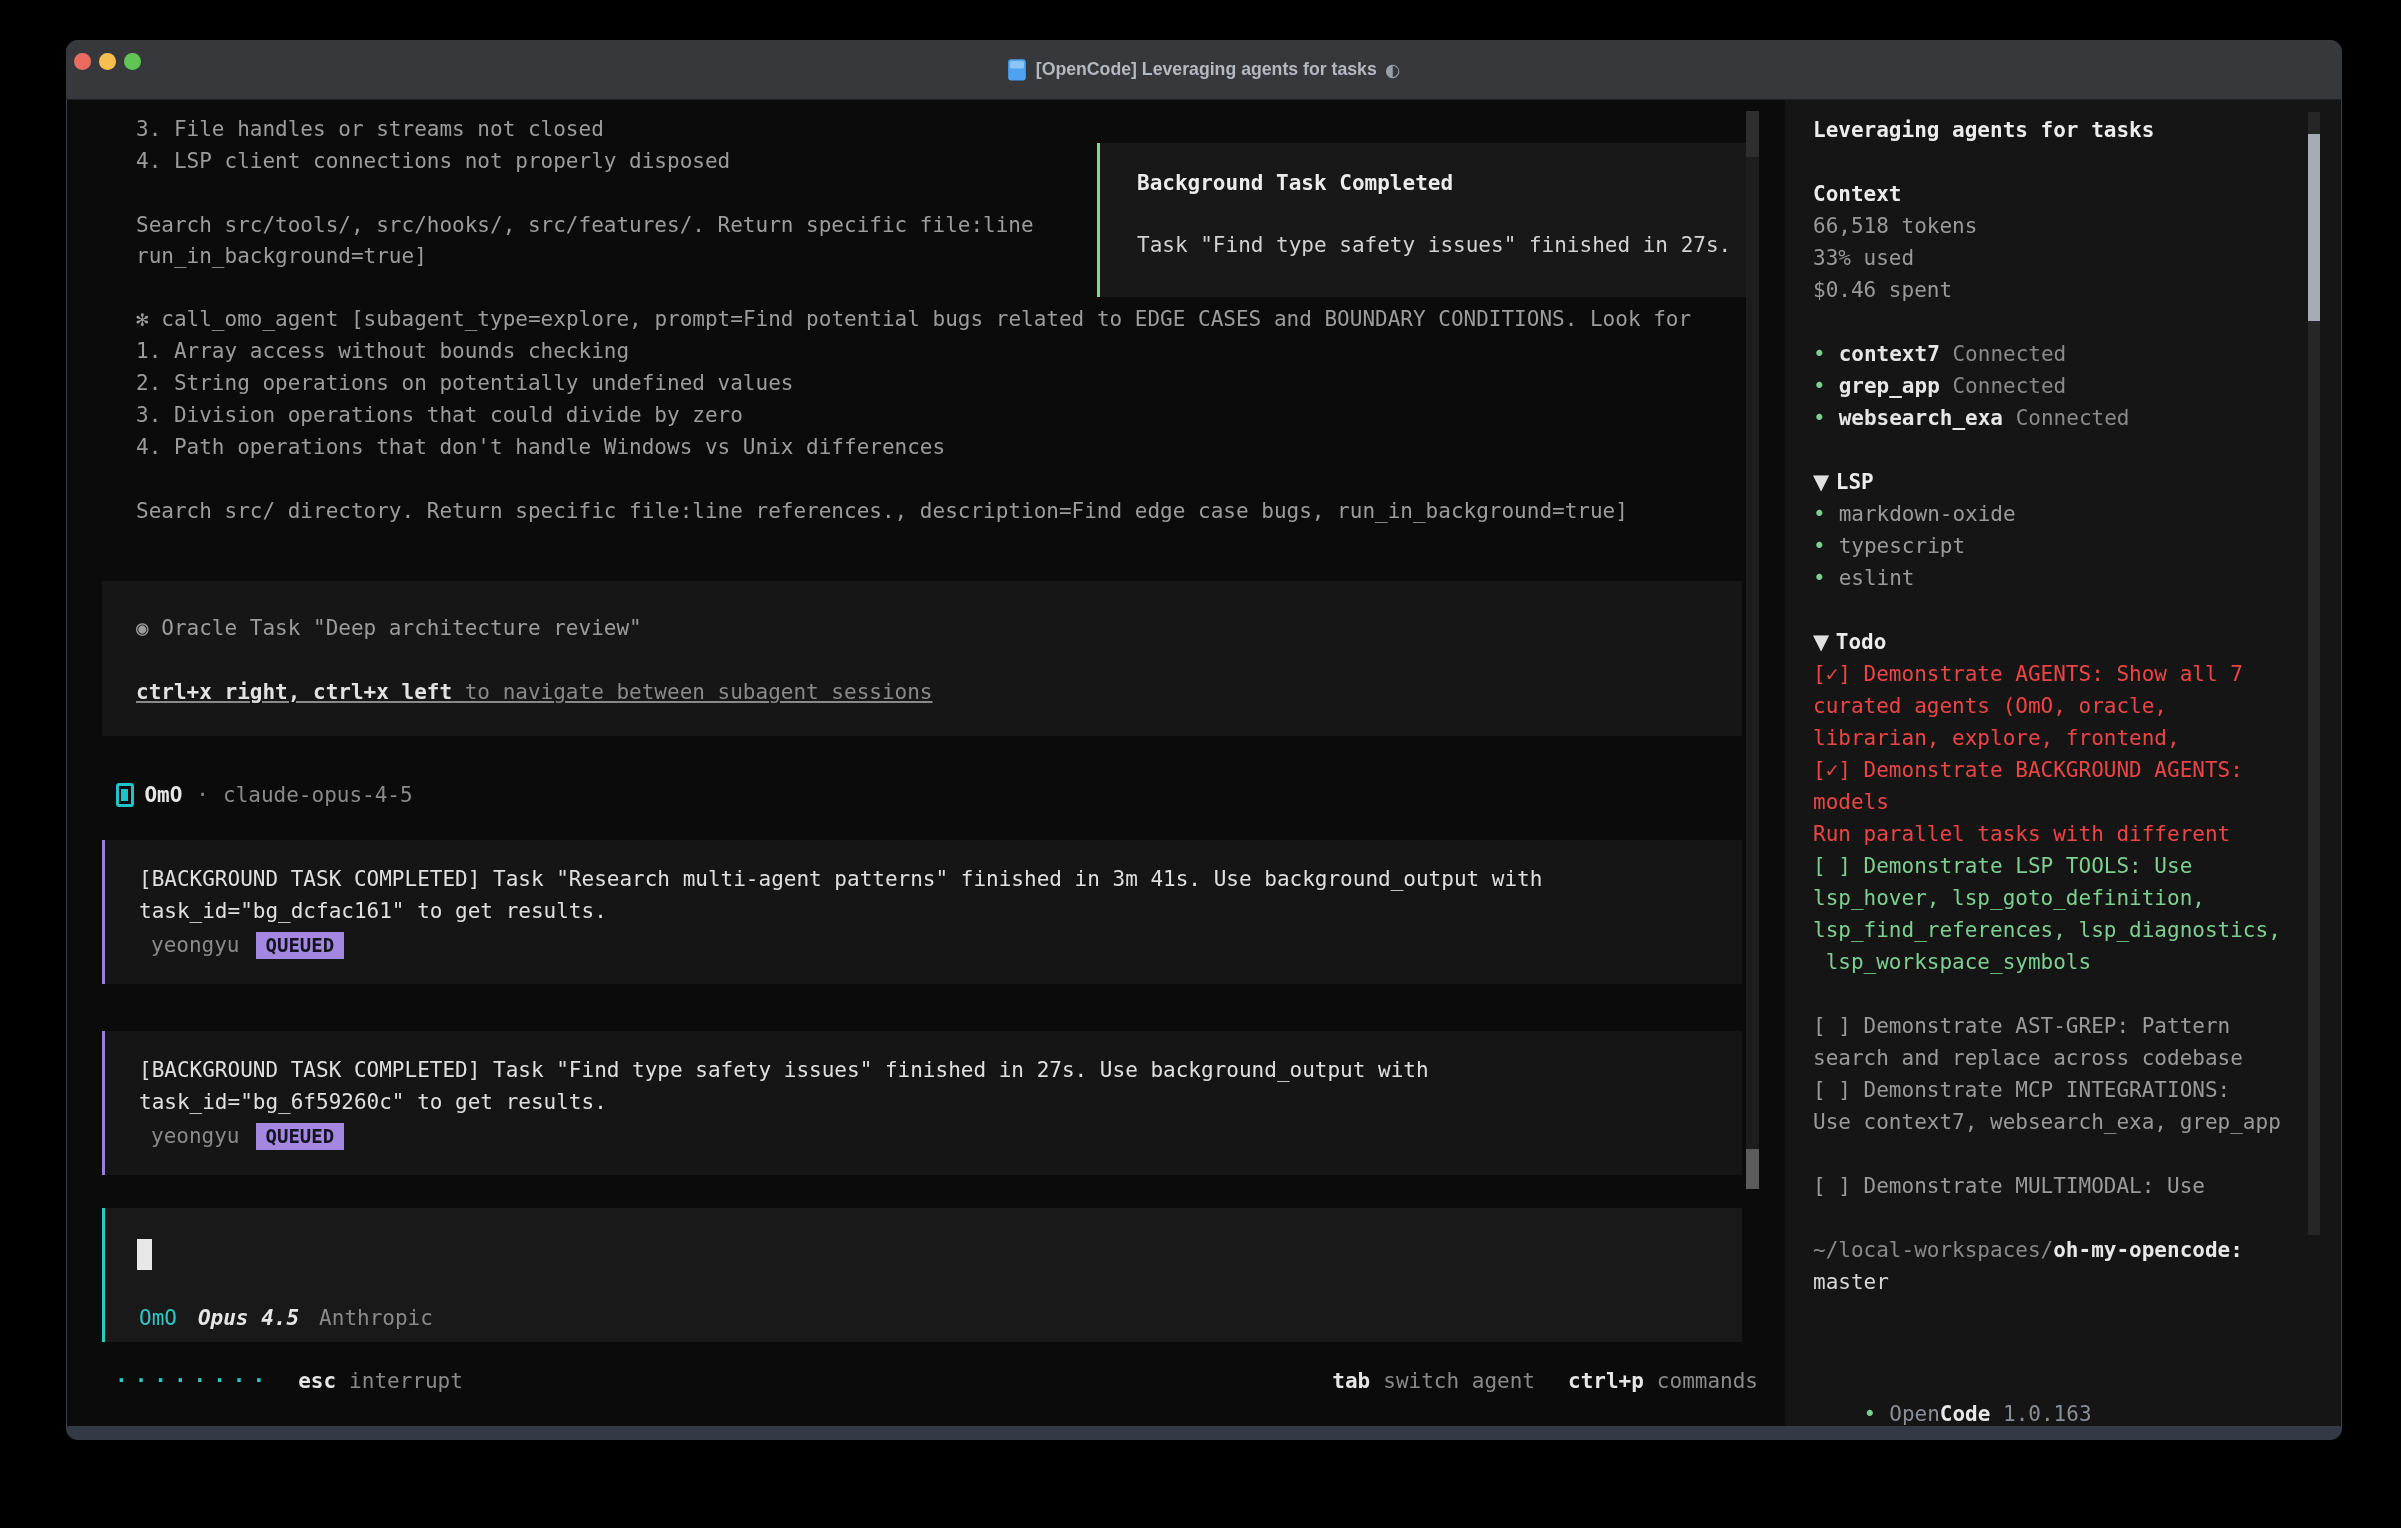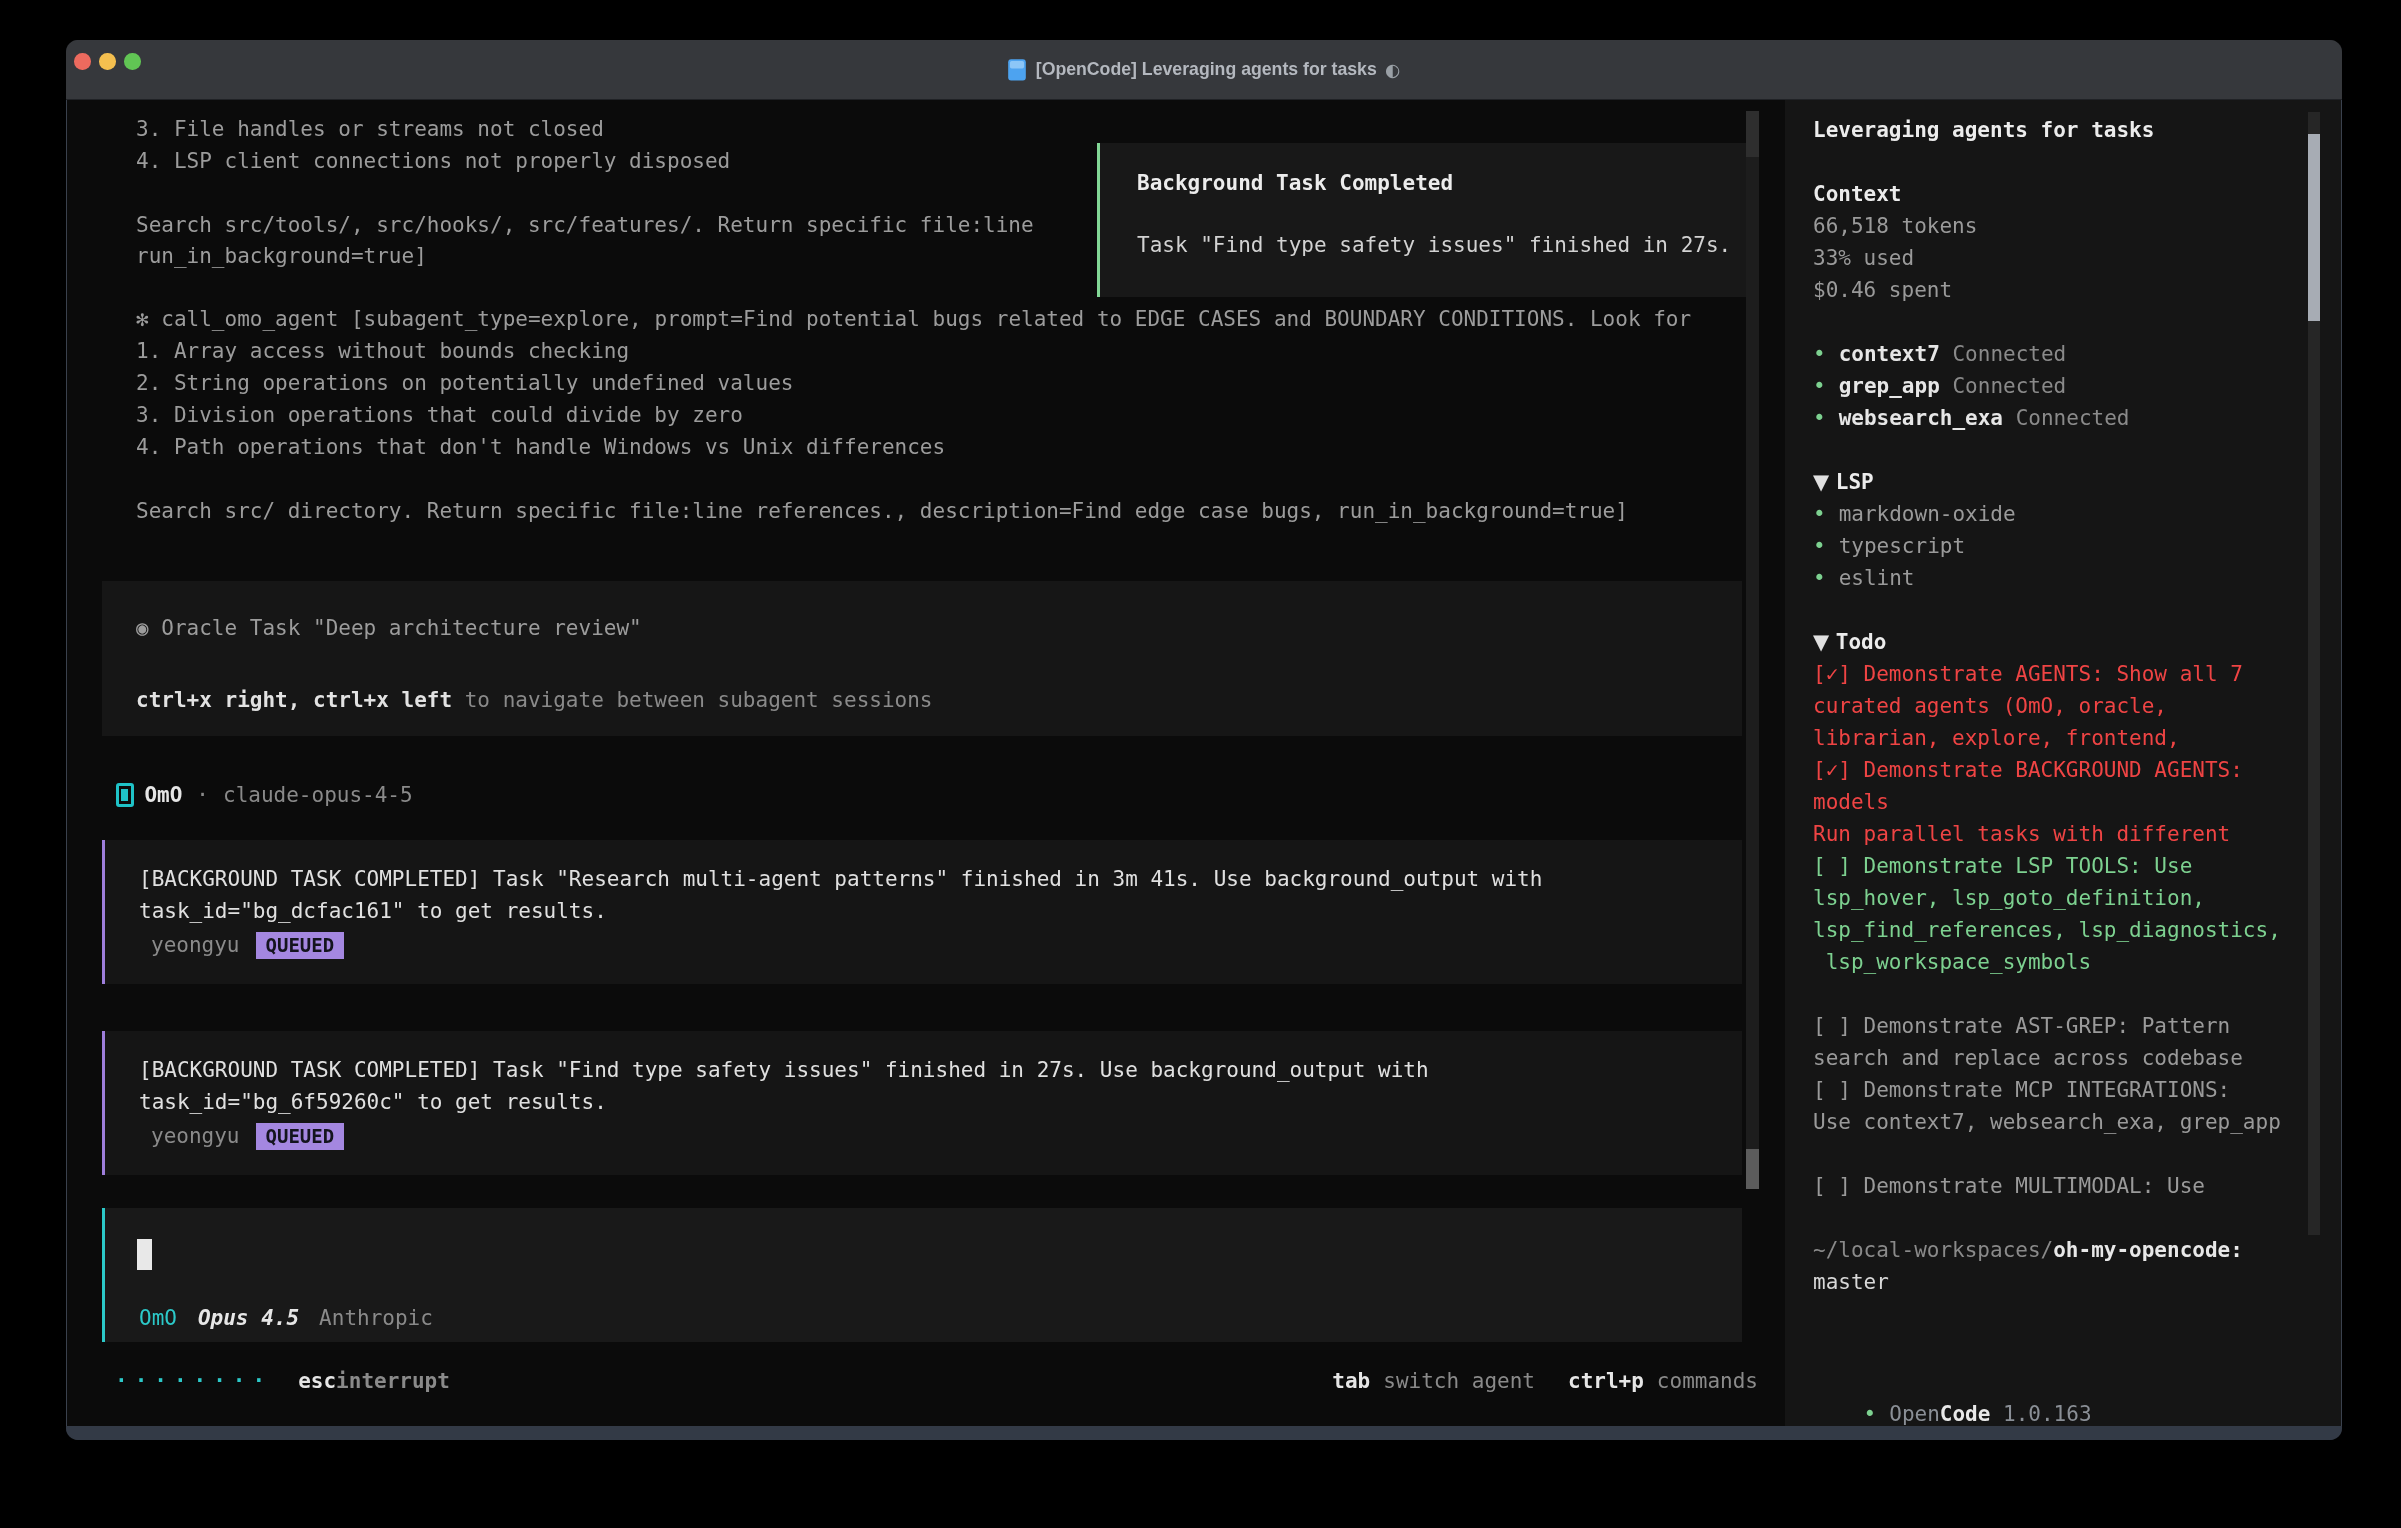--- a/index.html
+++ b/index.html
@@ -33,21 +33,21 @@
 
   
   .notify { left:1097px; top:143px; width:652px; height:154px; background:#181818;
             border-left:3.5px solid #82d796; border-right:3.5px solid #82d796; box-sizing:border-box; }
   .notify .n-title { position:absolute; left:37px; top:24px; color:#ececec; font-weight:bold; }
   .notify .n-body  { position:absolute; left:37px; top:86px; color:#d2d2d2; }
 
   
   .oracle { left:102px; top:581px; width:1640px; height:155px; background:#161616; }
   .oracle .o-line1 { position:absolute; left:34px; top:31px; color:#9c9c9c; }
-  .oracle .o-line2 { position:absolute; left:34px; top:103px; color:#8a8a8a; }
+  .oracle .o-line2 { position:absolute; left:34px; top:95px; color:#8a8a8a;text-decoration:underline; }
   .oracle .o-keys  { color:#e2e2e2; font-weight:bold; }
 
   
   .agent-row { left:116px; top:779px; height:32px; display:flex; align-items:center; }
   .omo-icon { display:inline-block; width:11.8px; height:17.7px; border:3.5px solid #1fc3c8;
               border-radius:3px; background:#0c0c0c; margin-right:10.6px; position:relative; }
   .omo-icon i { position:absolute; left:2.4px; top:2.4px; right:2.4px; bottom:2.4px; background:#1fc3c8; }
 
   
   .msg { position:absolute; left:102px; width:1640px; height:144px; background:#151515;
@@ -161,21 +161,21 @@
       <span class="c-cyan">OmO</span>
       <span class="bright" style="margin-left:21px;font-style:italic;">Opus 4.5</span>
       <span class="dim" style="margin-left:20px;">Anthropic</span>
     </div>
   </div>
 
   <div class="abs statusbar mono">
     <div class="sb-group">
       <span class="spinner">········</span>
       <span class="bright">esc</span>
-      <span class="dim" style="font-weight:bold;">interrupt</span>
+      <span class="dim" style="margin-left:13px;">interrupt</span>
     </div>
     <div class="sb-group">
       <span class="bright">tab</span>
       <span class="dim" style="margin-left:13px;">switch agent</span>
       <span class="bright" style="margin-left:33px;">ctrl+p</span>
       <span class="dim" style="margin-left:13px;">commands</span>
     </div>
   </div>
 
   <div class="abs m-track"></div>

